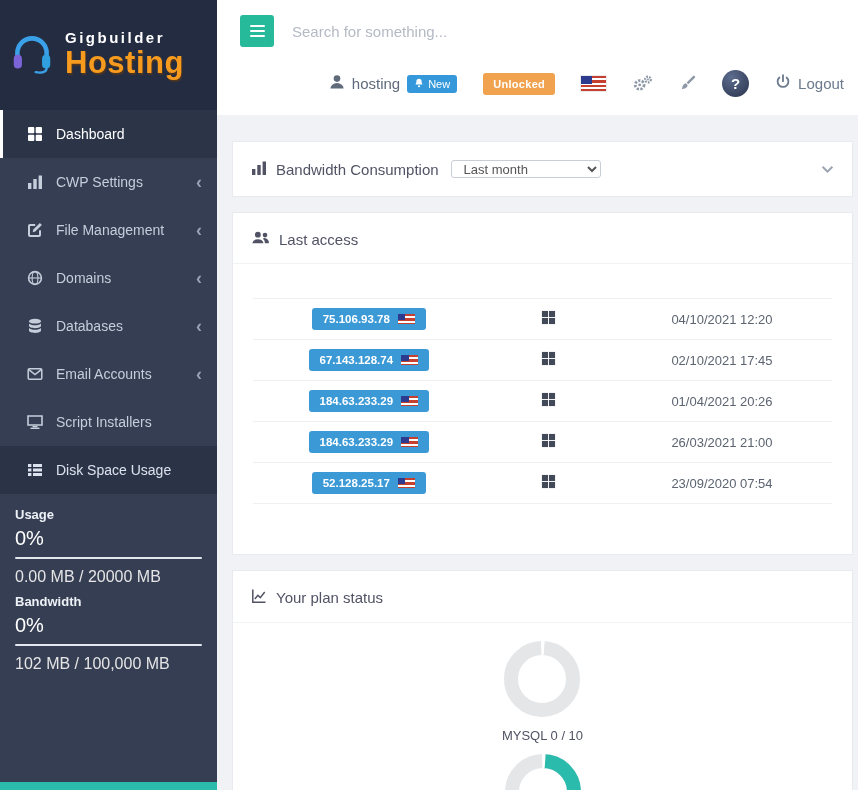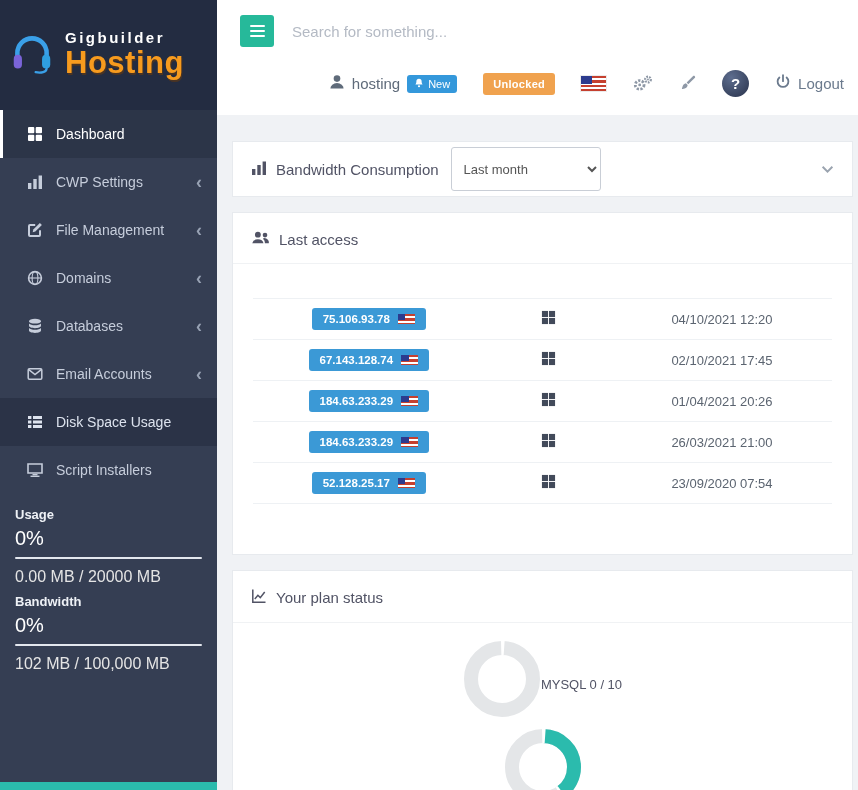--- a/index.html
+++ b/index.html
@@ -72,42 +72,42 @@
     font-weight:bold; font-size:15px; cursor:pointer; }
   .help-circle::after { content:"?"; }
   .logout { display:flex; align-items:center; gap:7px; color:#6b7a8d; font-size:15px; cursor:pointer;justify-content:center; }
 
   
   .main { position:absolute; left:217px; top:115px; width:641px; height:675px;
     background:#f0f2f5; padding:26px 5px 0 15px; overflow:hidden; }
   .card { background:#fff; border:1px solid #e7eaee; margin-bottom:15px; }
   .card-row { display:flex; align-items:center; height:54px; padding:0 18px; }
   .card-title { display:flex; align-items:center; gap:9px; font-size:15px; color:#515365; }
-  select.period { margin-left:12px; height:44px; width:150px; border:1px solid #c9ced6;
+  select.period { margin-left:12px; height:18px; width:150px; border:1px solid #c9ced6;
     border-radius:3px; color:#555; font-size:13px; padding:0 8px; font-family:inherit;
     background:#fff; cursor:pointer; }
   .collapse-btn { margin-left:auto; background:none; border:none; cursor:pointer; display:flex; }
 
   .card-header { display:flex; align-items:center; padding:17px 18px 15px;
     border-bottom:1px solid #f0f2f4; }
   .la-body { padding:34px 20px 50px; }
   table.la { width:100%; border-collapse:collapse; }
   .la tr { border-top:1px solid #eef1f4; }
   .la tr:last-child { border-bottom:1px solid #eef1f4; }
   .la td { height:41px; text-align:center; vertical-align:middle; }
   .la td.c1 { width:40%; }
   .la td.c2 { width:22%; }
   .la td.c3 { width:38%; font-size:13px; color:#5b6470; }
   .ip-badge { display:inline-flex; align-items:center; gap:8px;
     background:var(--ip-blue,#3b99d6); color:#fff; font-size:11.5px; font-weight:bold;
     padding:5px 11px; border-radius:3px; cursor:pointer; }
 
   .plan-body { display:flex; flex-direction:column; align-items:center;
     padding:17px 0 70px; }
-  .donut-wrap { display:flex; align-items:center; margin-bottom:10px; }
+  .donut-wrap { display:flex; flex-direction:column; align-items:center; margin-bottom:10px; }
   .donut-label { margin-top:10px; font-size:13px; color:#515365; }
 </style>
 </head>
 <body>
 
 <aside class="sidebar">
   <div class="logo-area">
     <span>
       <svg viewBox="0 0 48 46" width="44" height="42">
         <path d="M8 30v-7a16 16 0 0 1 32 0v7" fill="none" stroke="#3aa0e8" stroke-width="5" stroke-linecap="round"></path>
@@ -182,43 +182,43 @@
       <div class="menu-item has-chev">
         <span class="mi">
           <svg viewBox="0 0 16 16" width="16" height="16" fill="none" stroke="currentColor" stroke-width="1.5">
             <rect x="1.2" y="2.8" width="13.6" height="10.4" rx="1.2"></rect>
             <path d="m1.8 3.6 6.2 5 6.2-5"></path>
           </svg>
         </span>
         <span class="mi-label">Email Accounts</span>
         <span class="chev"></span>
       </div>
+      <div class="menu-item">
+        <span class="mi">
+          <svg viewBox="0 0 16 16" width="16" height="16" fill="currentColor">
+            <path d="M1 2h14v9H1z" fill="none" stroke="currentColor" stroke-width="1.6"></path>
+            <rect x="5.5" y="12" width="5" height="1.4"></rect>
+            <rect x="3.5" y="13.6" width="9" height="1.4"></rect>
+          </svg>
+        </span>
+        <span class="mi-label">Script Installers</span>
+
+      </div>
       <div class="menu-item pressed">
         <span class="mi">
           <svg viewBox="0 0 16 16" width="16" height="16" fill="currentColor">
             <rect x="1" y="2" width="3.4" height="3"></rect>
             <rect x="6" y="2" width="9" height="3"></rect>
             <rect x="1" y="6.5" width="3.4" height="3"></rect>
             <rect x="6" y="6.5" width="9" height="3"></rect>
             <rect x="1" y="11" width="3.4" height="3"></rect>
             <rect x="6" y="11" width="9" height="3"></rect>
           </svg>
         </span>
         <span class="mi-label">Disk Space Usage</span>
-
-      </div>
-      <div class="menu-item">
-        <span class="mi">
-          <svg viewBox="0 0 16 16" width="16" height="16" fill="currentColor">
-            <path d="M1 2h14v9H1z" fill="none" stroke="currentColor" stroke-width="1.6"></path>
-            <rect x="5.5" y="12" width="5" height="1.4"></rect>
-            <rect x="3.5" y="13.6" width="9" height="1.4"></rect>
-          </svg>
-        </span>
-        <span class="mi-label">Script Installers</span>
 
       </div>
     </nav>
 
   <div class="usage">
     <div class="lab">Usage</div>
     <div class="pct">0%</div>
     <div class="bar">
         <div class="fill"></div>
       </div>

